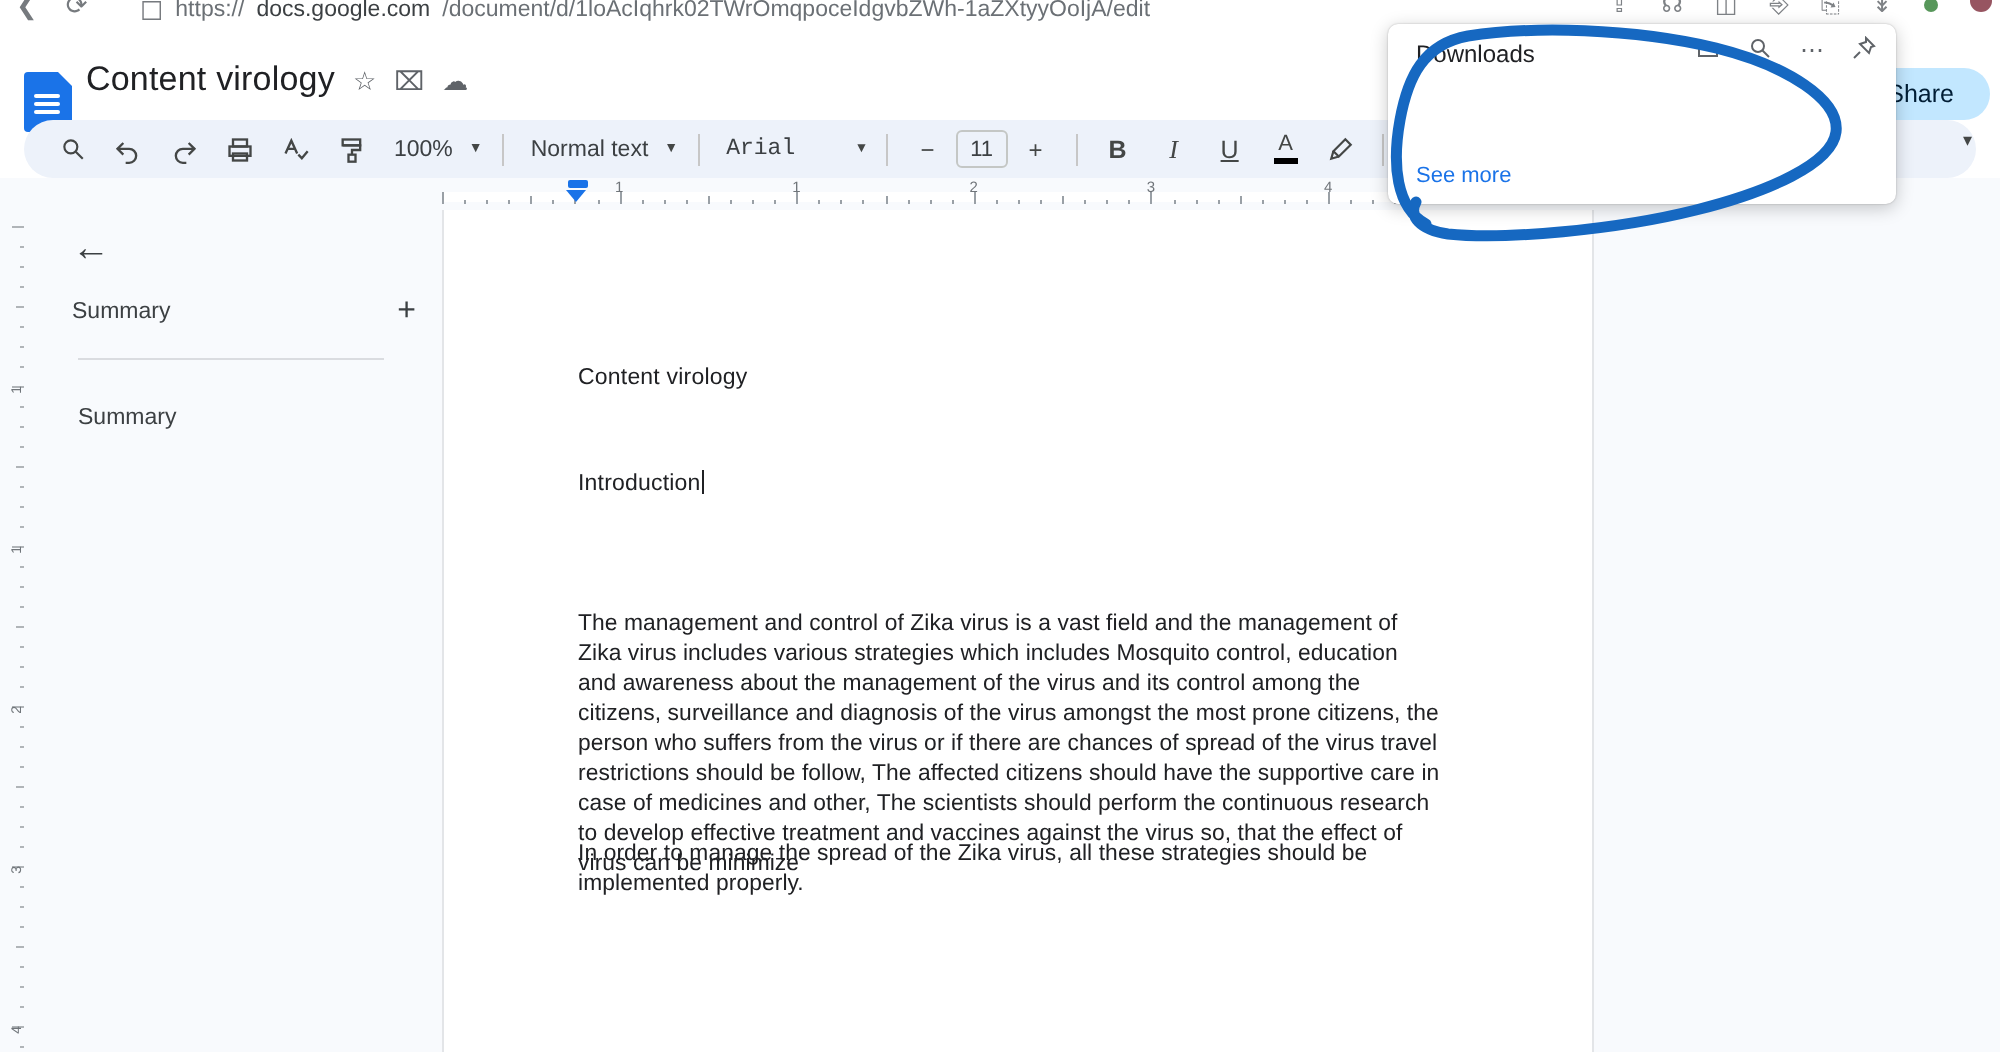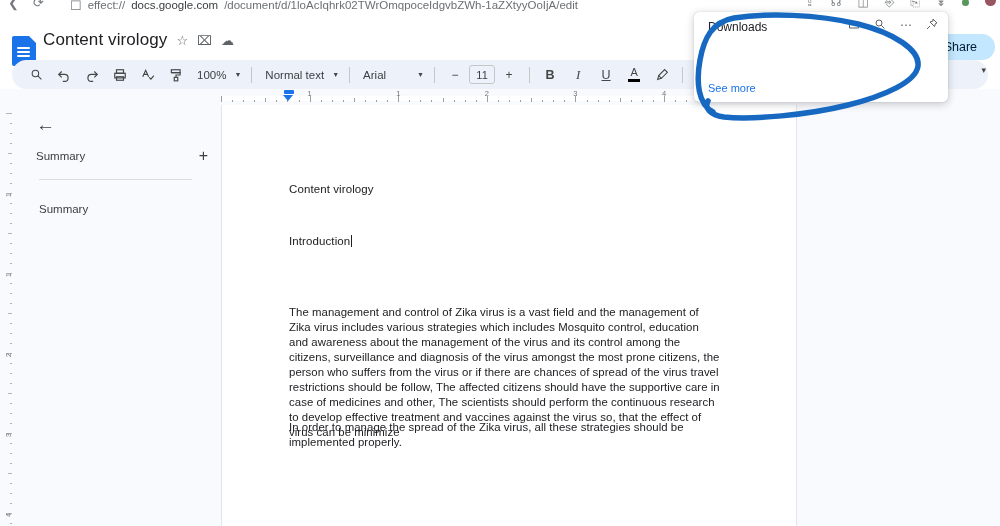--- a/index.html
+++ b/index.html
@@ -101,21 +101,21 @@
   .tb-sep { width: 1px; height: 16px; background: #c7c7c7; margin: 0 6px; }
   .tb-text { font-size: 11.5px; color: #3c4043; white-space: nowrap; padding: 0 3px; }
   .caret { font-size: 7px; color: #444746; margin-left: 5px; }
   #fontsize-box {
     width: 26px; height: 19px; border: 1px solid #c4c7c5;
     border-radius: 3px; display: flex; align-items: center;
     justify-content: center; font-size: 11px; color: #3c4043;
   }
   .tb-zoom { display: flex; align-items: center; padding: 0 4px; }
   .tb-style { display: flex; align-items: center; padding: 0 4px; }
-  .tb-font { display: flex; align-items: center; padding: 0 4px; }
+  .tb-font { display: flex; align-items: center; padding: 0 4px; font-family: Liberation Mono, monospace; }
   #toolbar-overflow {
     position: absolute; right: 14px; top: 65px;
     font-size: 9px; color: #444746;
   }
 
   
   #hruler {
     position: absolute; left: 0; top: 89px; width: 1000px; height: 16px;
     background: #f8fafd;
   }
@@ -266,21 +266,21 @@
 </head>
 <body>
 
 <div id="browser-chrome">
   <div class="chrome-nav">
     <span class="chrome-ico">❮</span>
     <span class="chrome-ico">⟳</span>
   </div>
   <div id="omnibox">
     <span class="chrome-ico">☐</span>
-    <span>effect://</span>
+    <span>https://</span>
       <span class="url-strong">docs.google.com</span>
       <span>/document/d/1loAcIqhrk02TWrOmqpoceIdgvbZWh-1aZXtyyOoIjA/edit</span>
   </div>
   <div class="chrome-right">
     <span>⇪</span>
     <span>☊</span>
     <span>◫</span>
     <span>⎆</span>
     <span>⎘</span>
     <span>↡</span>

